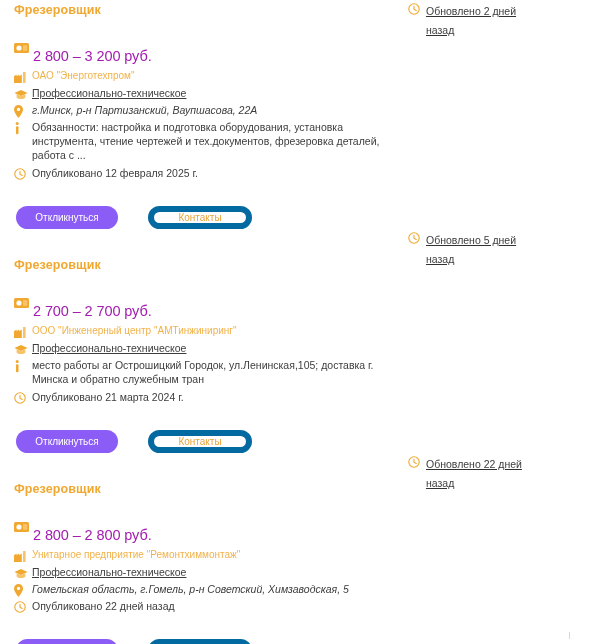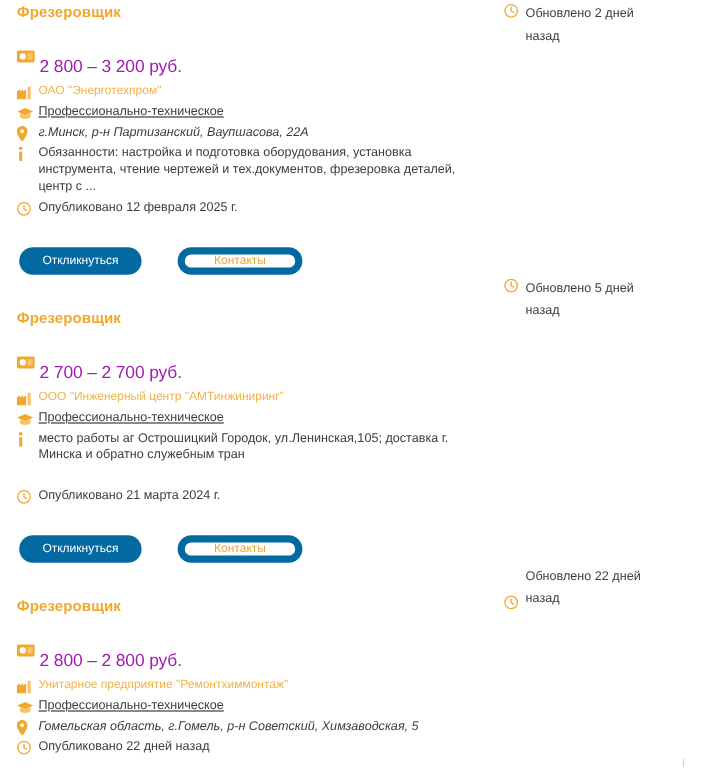--- a/index.html
+++ b/index.html
@@ -96,44 +96,45 @@
     line-height: 1;
     border-radius: 999px;
     text-align: center;
     cursor: pointer;
     box-sizing: border-box;
     font-family: "Liberation Sans", sans-serif;
   }
   .btn-apply {
     width: 102px;
     height: 23px;
-    background: #0369a1;
+    background: #8b5cf6;
     color: #ffffff;
     border: none;
     display: flex;
     align-items: center;
     justify-content: center;
   }
   .btn-contacts {
     width: 104px;
     height: 23px;
     background: #ffffff;
     color: #e8a43c;
     border: 6px solid #0369a1;
     margin-left: 30px;
     display: flex;
     align-items: center;
     justify-content: center;
   }
   .updated {
     position: absolute;
-    left: 420px;
+    left: 408px;
     width: 140px;
     display: flex;
     align-items: flex-start;
+    text-decoration: underline;
   }
   .updated .ico { top: 0px; }
   .updated-text {
     font-size: 10.5px;
     line-height: 19px;
     color: #3d3d3d;
     width: 105px;
   }
   .stray-mark {
     position: absolute;
@@ -194,21 +195,21 @@
       <span class="row-text place">г.Минск, р-н Партизанский, Ваупшасова, 22А</span>
     </div>
 
     <div class="info-row" style="margin-bottom:4px;">
       <span class="ico">
         <svg width="7" height="13" viewBox="0 0 7 13">
             <circle cx="3.2" cy="1.6" r="1.5" fill="#f0a830"></circle>
             <rect x="2" y="4.2" width="2.5" height="8" rx="1" fill="#f0a830"></rect>
           </svg>
       </span>
-      <span class="row-text duties" style="width:378px;">Обязанности: настройка и подготовка оборудования, установка инструмента, чтение чертежей и тех.документов, фрезеровка деталей, центр с ...</span>
+      <span class="row-text duties" style="width:378px;">Обязанности: настройка и подготовка оборудования, установка инструмента, чтение чертежей и тех.документов, фрезеровка деталей, работа с ...</span>
     </div>
 
     <div class="info-row">
       <span class="ico">
         <svg width="12" height="12" viewBox="0 0 12 12">
             <circle cx="6" cy="6" r="5.2" fill="none" stroke="#f0a830" stroke-width="1.1"></circle>
             <path d="M6 3.2 L6 6.2 L8.2 7.4" fill="none" stroke="#f0a830" stroke-width="1.1" stroke-linecap="round"></path>
           </svg>
       </span>
       <span class="row-text published">Опубликовано 12 февраля 2025 г.</span>
@@ -258,21 +259,21 @@
       <span class="ico">
         <svg width="14" height="11" viewBox="0 0 14 11">
             <path d="M7 1 L13.6 4 L7 7 L0.4 4 Z" fill="#f0a830"></path>
             <path d="M2.6 5.1 L2.6 8.2 C2.6 9.3 4.6 10 7 10 C9.4 10 11.4 9.3 11.4 8.2 L11.4 5.1 L7 7.2 Z" fill="#f7c268"></path>
           </svg>
       </span>
       <span class="row-text edu">Профессионально-техническое</span>
     </div>
 
 
-    <div class="info-row" style="margin-bottom:20px;">
+    <div class="info-row" style="margin-bottom:4px;">
       <span class="ico">
         <svg width="7" height="13" viewBox="0 0 7 13">
             <circle cx="3.2" cy="1.6" r="1.5" fill="#f0a830"></circle>
             <rect x="2" y="4.2" width="2.5" height="8" rx="1" fill="#f0a830"></rect>
           </svg>
       </span>
       <span class="row-text duties" style="width:378px;">место работы аг Острошицкий Городок, ул.Ленинская,105; доставка г. Минска и обратно служебным тран</span>
     </div>
 
     <div class="info-row">
@@ -352,21 +353,21 @@
             <path d="M6 3.2 L6 6.2 L8.2 7.4" fill="none" stroke="#f0a830" stroke-width="1.1" stroke-linecap="round"></path>
           </svg>
       </span>
       <span class="row-text published">Опубликовано 22 дней назад</span>
     </div>
 
     <div class="actions" style="margin-top:26px;">
       <div class="btn btn-apply">Откликнуться</div>
       <div class="btn btn-contacts">Контакты</div>
 
-      <div class="updated" style="top:2px;align-items:flex-end;">
+      <div class="updated" style="top:2px;">
         <span class="ico">
           <svg width="12" height="12" viewBox="0 0 12 12">
               <circle cx="6" cy="6" r="5.2" fill="none" stroke="#f0a830" stroke-width="1.1"></circle>
               <path d="M6 3.2 L6 6.2 L8.2 7.4" fill="none" stroke="#f0a830" stroke-width="1.1" stroke-linecap="round"></path>
             </svg>
         </span>
         <span class="updated-text">Обновлено 22 дней назад</span>
       </div>
     </div>
   </div>

